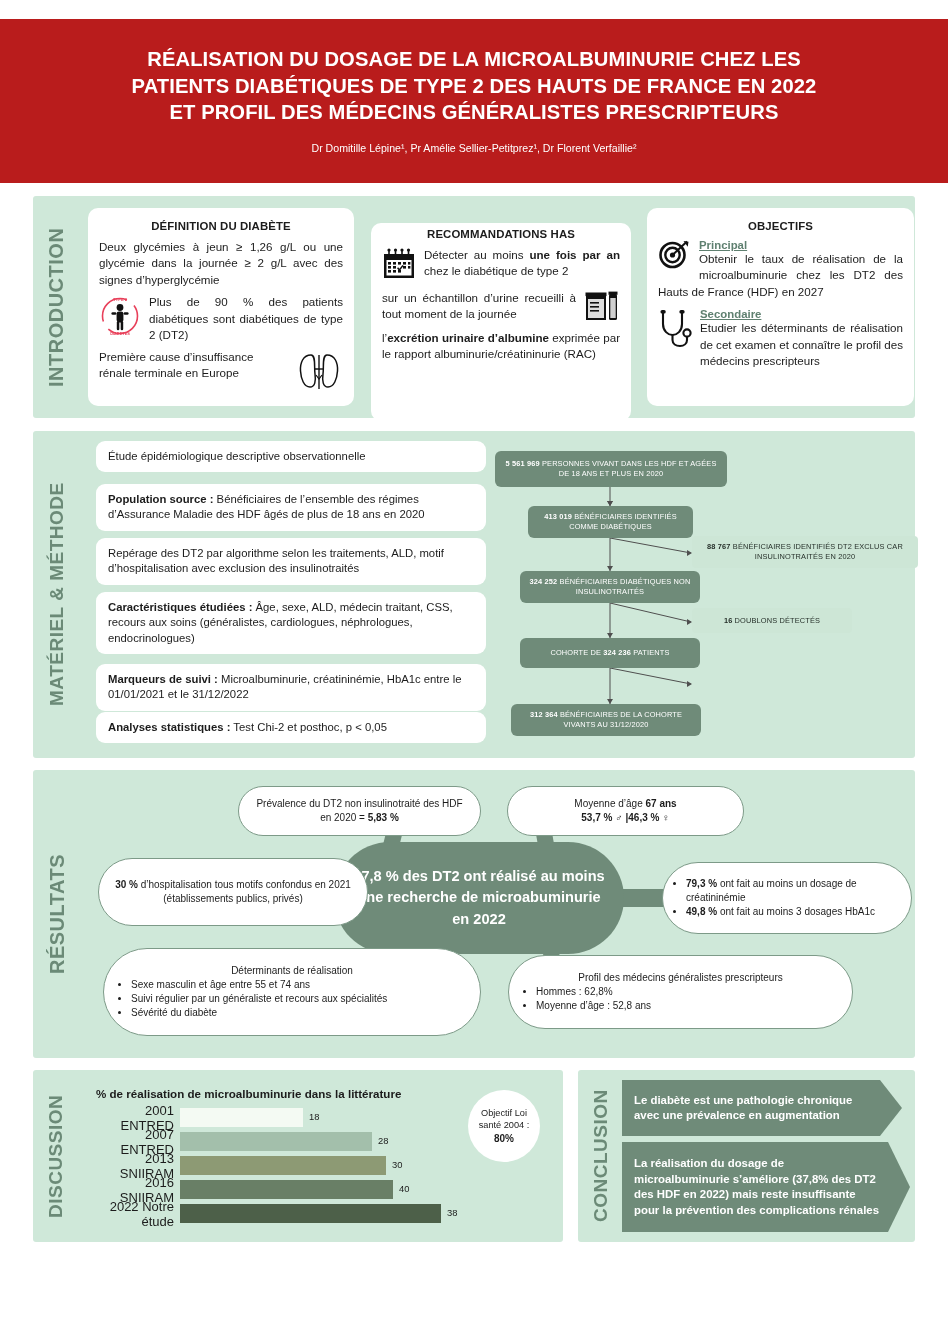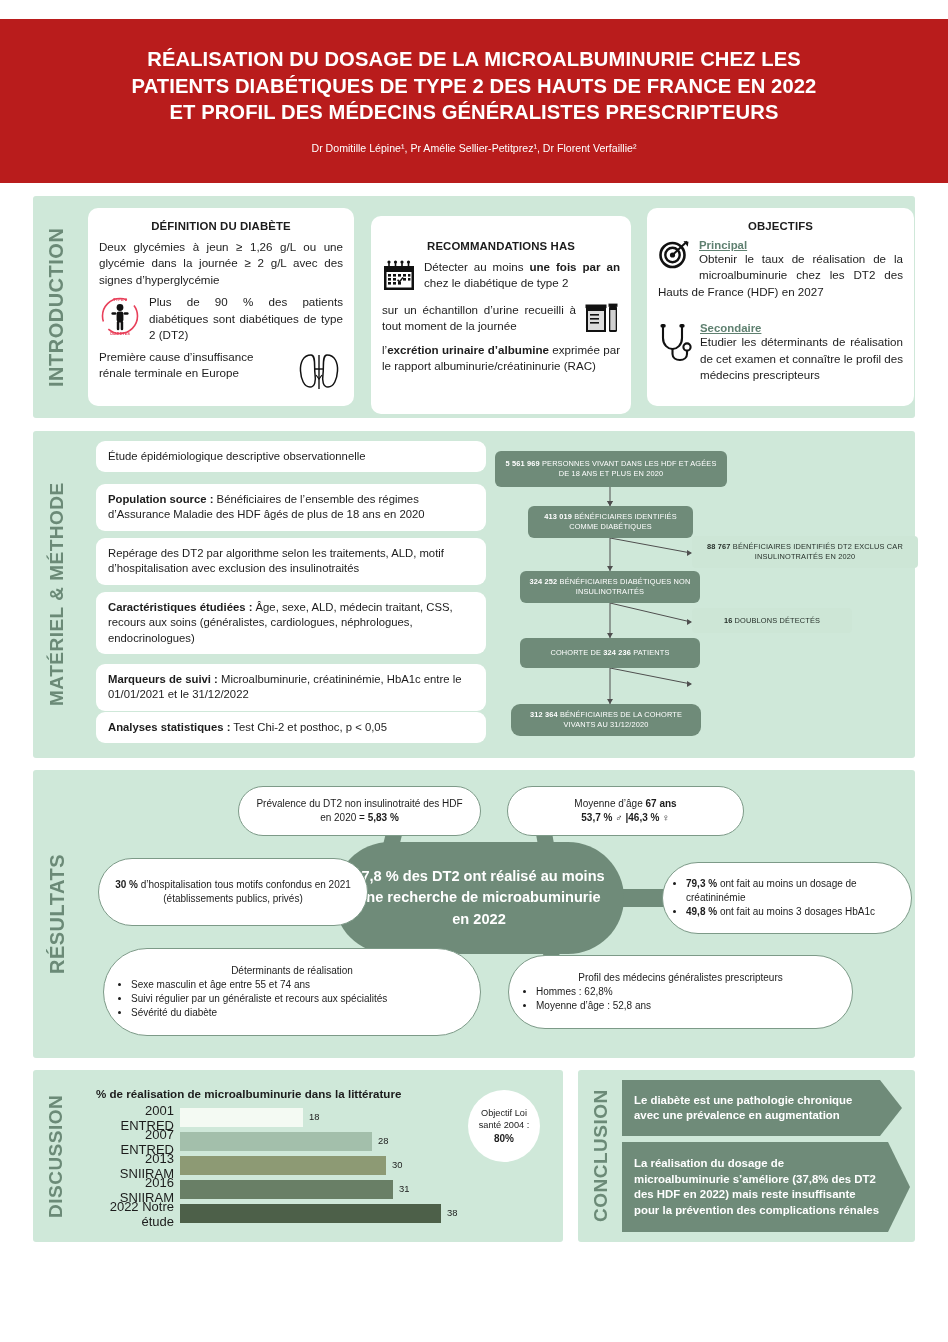--- a/index.html
+++ b/index.html
@@ -59,21 +59,21 @@
     margin-bottom: 7px; letter-spacing: 0.1px;
   }
   .p { font-size: 11.6px; line-height: 1.42; text-align: justify; }
   .p b { font-weight: bold; }
 
   
   #intro-band { left: 33px; top: 196px; width: 882px; height: 222px; }
   #intro-label { left: 42px; top: 206px; width: 28px; height: 202px; font-size: 20px; }
 
   #card-def { left: 88px; top: 208px; width: 266px; height: 198px; padding: 12px 11px; }
-  #card-reco { left: 371px; top: 216px; width: 260px; height: 198px; padding: 24px 11px; }
+  #card-reco { left: 371px; top: 223px; width: 260px; height: 198px; padding: 5px 11px; }
   #card-obj { left: 647px; top: 208px; width: 267px; height: 198px; padding: 12px 11px; }
 
   .inline-icon { float: left; margin: 1px 8px 2px 0; }
   .icon-right { float: right; margin: 0 0 0 8px; }
 
   .obj-head {
     font-weight: bold; font-size: 11.4px; color: #5f8070;
     text-decoration: underline; text-decoration-color: #5f8070;
   }
 
@@ -293,21 +293,21 @@
           <circle cx="14.5" cy="16" r="12" fill="none" stroke="#111" stroke-width="2.6"></circle>
           <circle cx="14.5" cy="16" r="7.2" fill="none" stroke="#111" stroke-width="2.4"></circle>
           <circle cx="14.5" cy="16" r="2.6" fill="#111"></circle>
           <path d="M14.5 16 L29 2.5" stroke="#111" stroke-width="2"></path>
           <path d="M25.5 2 l5 .8 l-.8 5 z" fill="#111"></path>
         </svg>
       </span>
       <div class="obj-head">Principal</div>
       <div class="p">Obtenir le taux de réalisation de la microalbuminurie chez les DT2 des Hauts de France (HDF) en 2027</div>
     </div>
-    <div style="overflow:hidden; margin-top:22px;">
+    <div style="overflow:hidden; margin-top:8px;">
       <span class="inline-icon">
         <svg width="34" height="40" viewBox="0 0 34 40">
           <path d="M5 3 V15 C5 22 10 26 14.5 26 C19 26 24 22 24 15 V3" fill="none" stroke="#111" stroke-width="2.1"></path>
           <rect x="2.5" y="1" width="5.2" height="3.6" rx="1.6" fill="#111"></rect>
           <rect x="21.4" y="1" width="5.2" height="3.6" rx="1.6" fill="#111"></rect>
           <path d="M14.5 26 V31 C14.5 35 18 37 22 37 C26 37 29 34.5 29 31 V27" fill="none" stroke="#111" stroke-width="2.1"></path>
           <circle cx="29" cy="24" r="3.6" fill="none" stroke="#111" stroke-width="2.1"></circle>
         </svg>
       </span>
       <div class="obj-head">Secondaire</div>
@@ -353,21 +353,21 @@
     </div>
     <div class="fbox" style="left:33px; top:60px; width:165px; height:32px;">
       <span><b>413 019</b><span> BÉNÉFICIAIRES IDENTIFIÉS COMME DIABÉTIQUES</span></span>
     </div>
     <div class="fbox" style="left:25px; top:125px; width:180px; height:32px;">
       <span><b>324 252</b><span> BÉNÉFICIAIRES DIABÉTIQUES NON INSULINOTRAITÉS</span></span>
     </div>
     <div class="fbox" style="left:25px; top:192px; width:180px; height:30px;">
       <span><span>COHORTE DE </span><b>324 236</b><span> PATIENTS</span></span>
     </div>
-    <div class="fbox" style="left:16px; top:258px; width:190px; height:32px;border-radius:9px;">
+    <div class="fbox" style="left:16px; top:258px; width:190px; height:32px;">
       <span><b>312 364</b><span> BÉNÉFICIAIRES DE LA COHORTE VIVANTS AU 31/12/2020</span></span>
     </div>
 
     <div class="fside" style="left:197px; top:90px; width:226px; height:32px;">
       <span><b>88 767</b><span> BÉNÉFICIAIRES IDENTIFIÉS DT2 EXCLUS CAR INSULINOTRAITÉS EN 2020</span></span>
     </div>
     <div class="fside" style="left:197px; top:162px; width:160px; height:25px;">
       <span><b>16</b><span> DOUBLONS DÉTECTÉS</span></span>
     </div>
   </div>
@@ -446,21 +446,21 @@
         <div class="bar-cat">2013 SNIIRAM</div>
         <div class="bar-track">
           <div class="bar-fill" style="width: 206px; background: rgb(141, 154, 116);"></div>
           <div class="bar-val" style="left: 212px;">30</div>
         </div>
       </div>
       <div class="bar-row" style="top: 72px;">
         <div class="bar-cat">2016 SNIIRAM</div>
         <div class="bar-track">
           <div class="bar-fill" style="width: 213px; background: rgb(105, 127, 102);"></div>
-          <div class="bar-val" style="left: 219px;">31</div>
+          <div class="bar-val" style="left: 219px;">40</div>
         </div>
       </div>
       <div class="bar-row" style="top: 96px;">
         <div class="bar-cat">2022 Notre étude</div>
         <div class="bar-track">
           <div class="bar-fill" style="width: 261px; background: rgb(77, 96, 73);"></div>
           <div class="bar-val" style="left: 267px;">38</div>
         </div>
       </div>
     </div>

